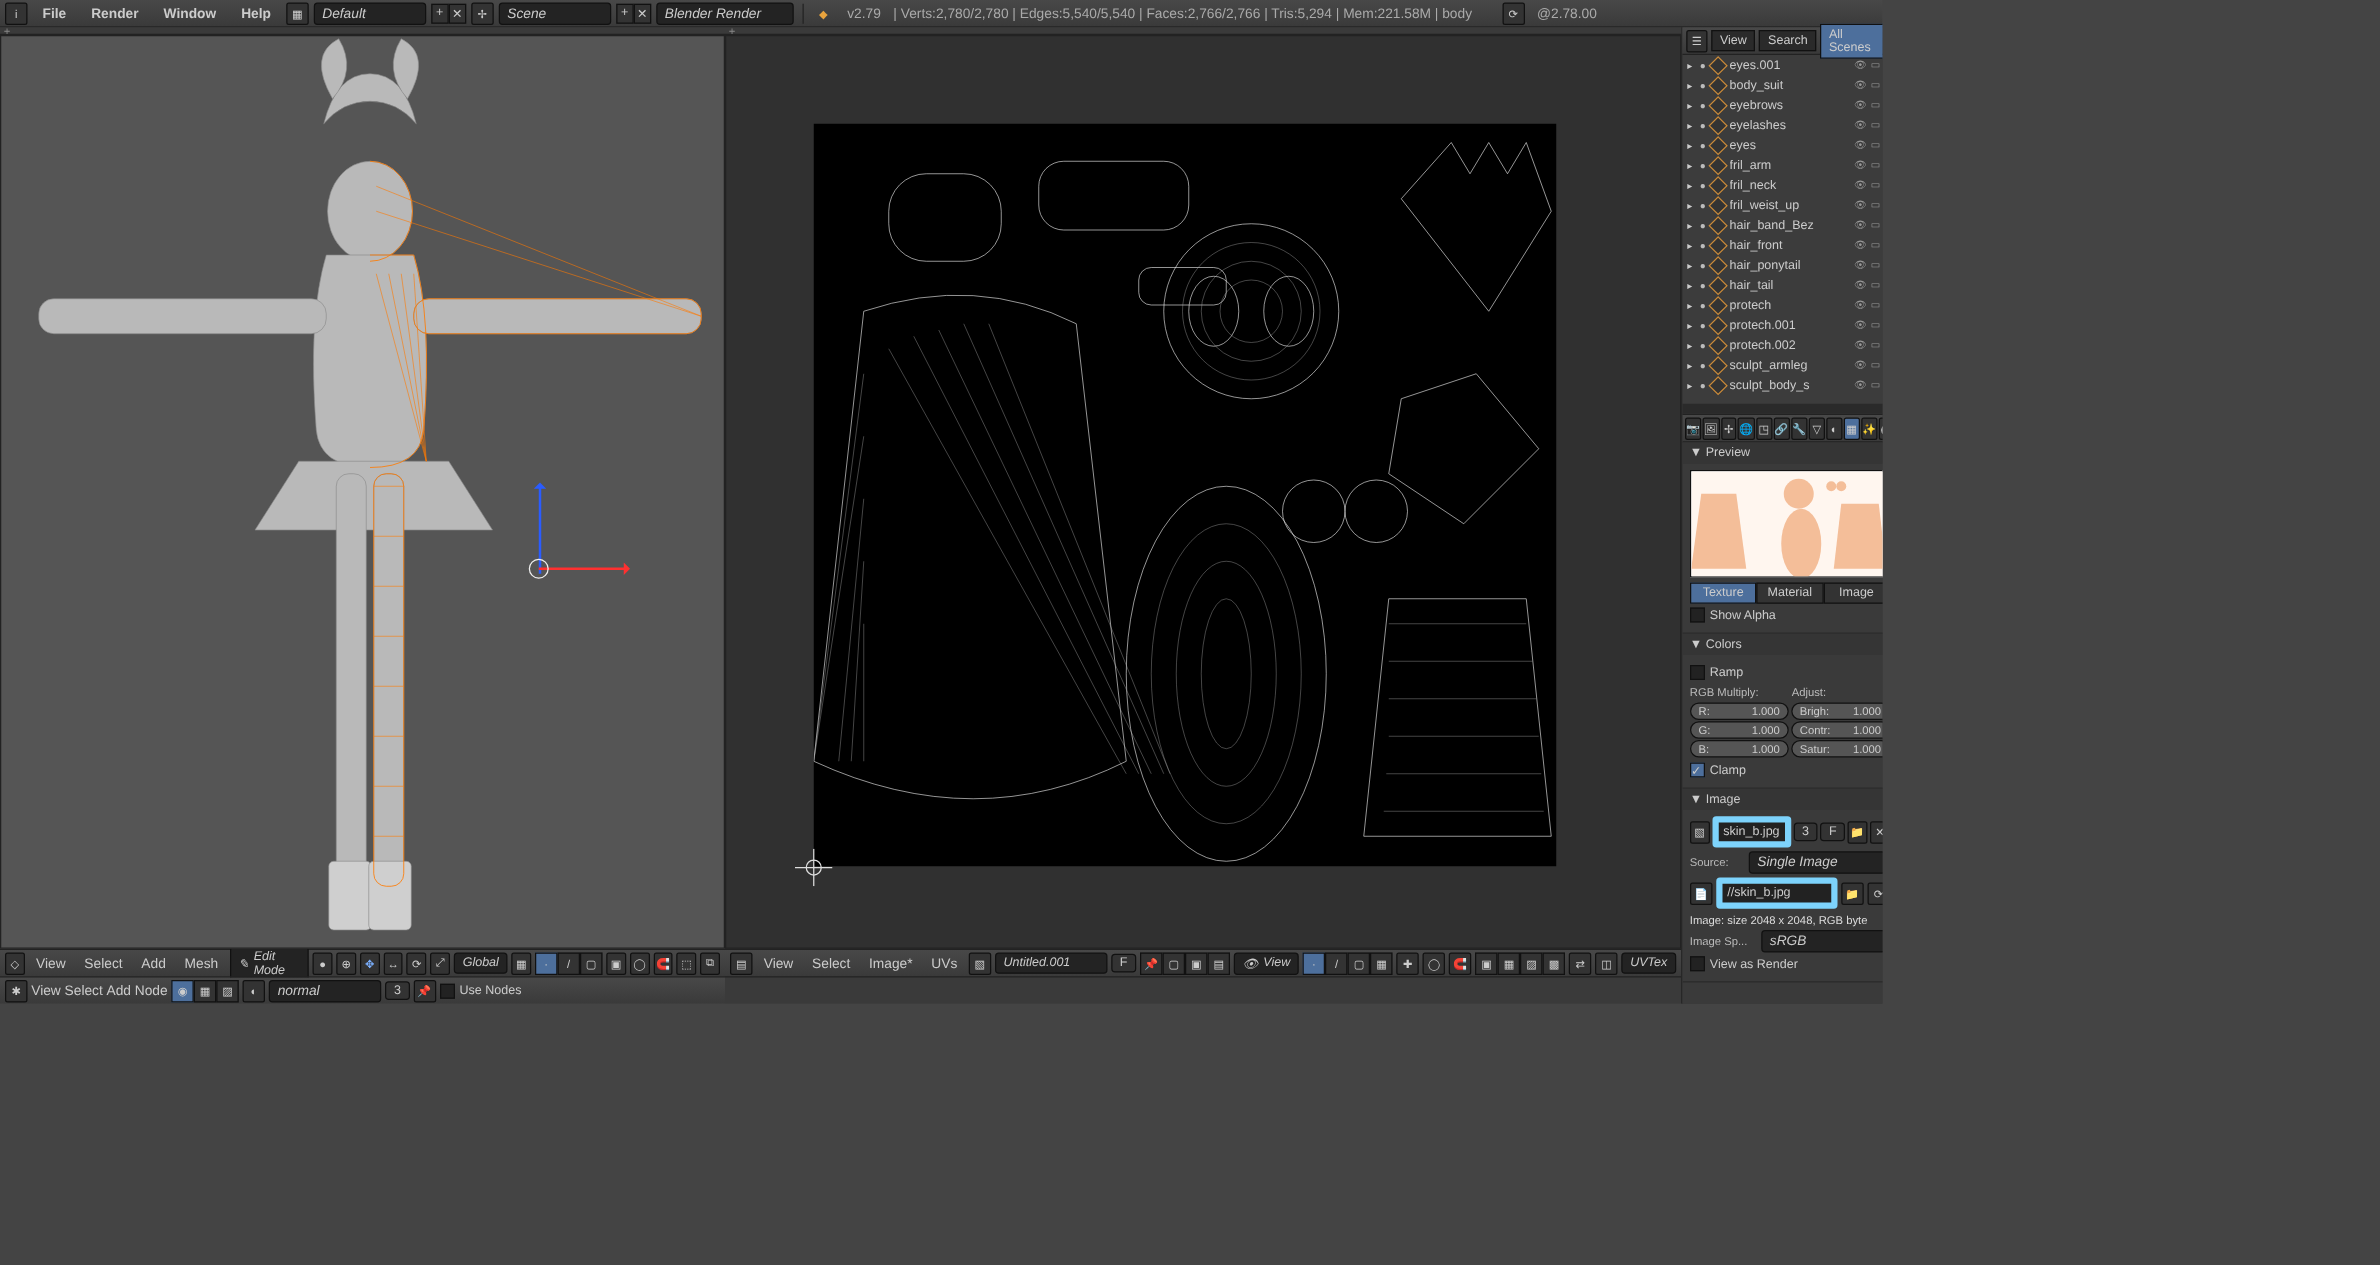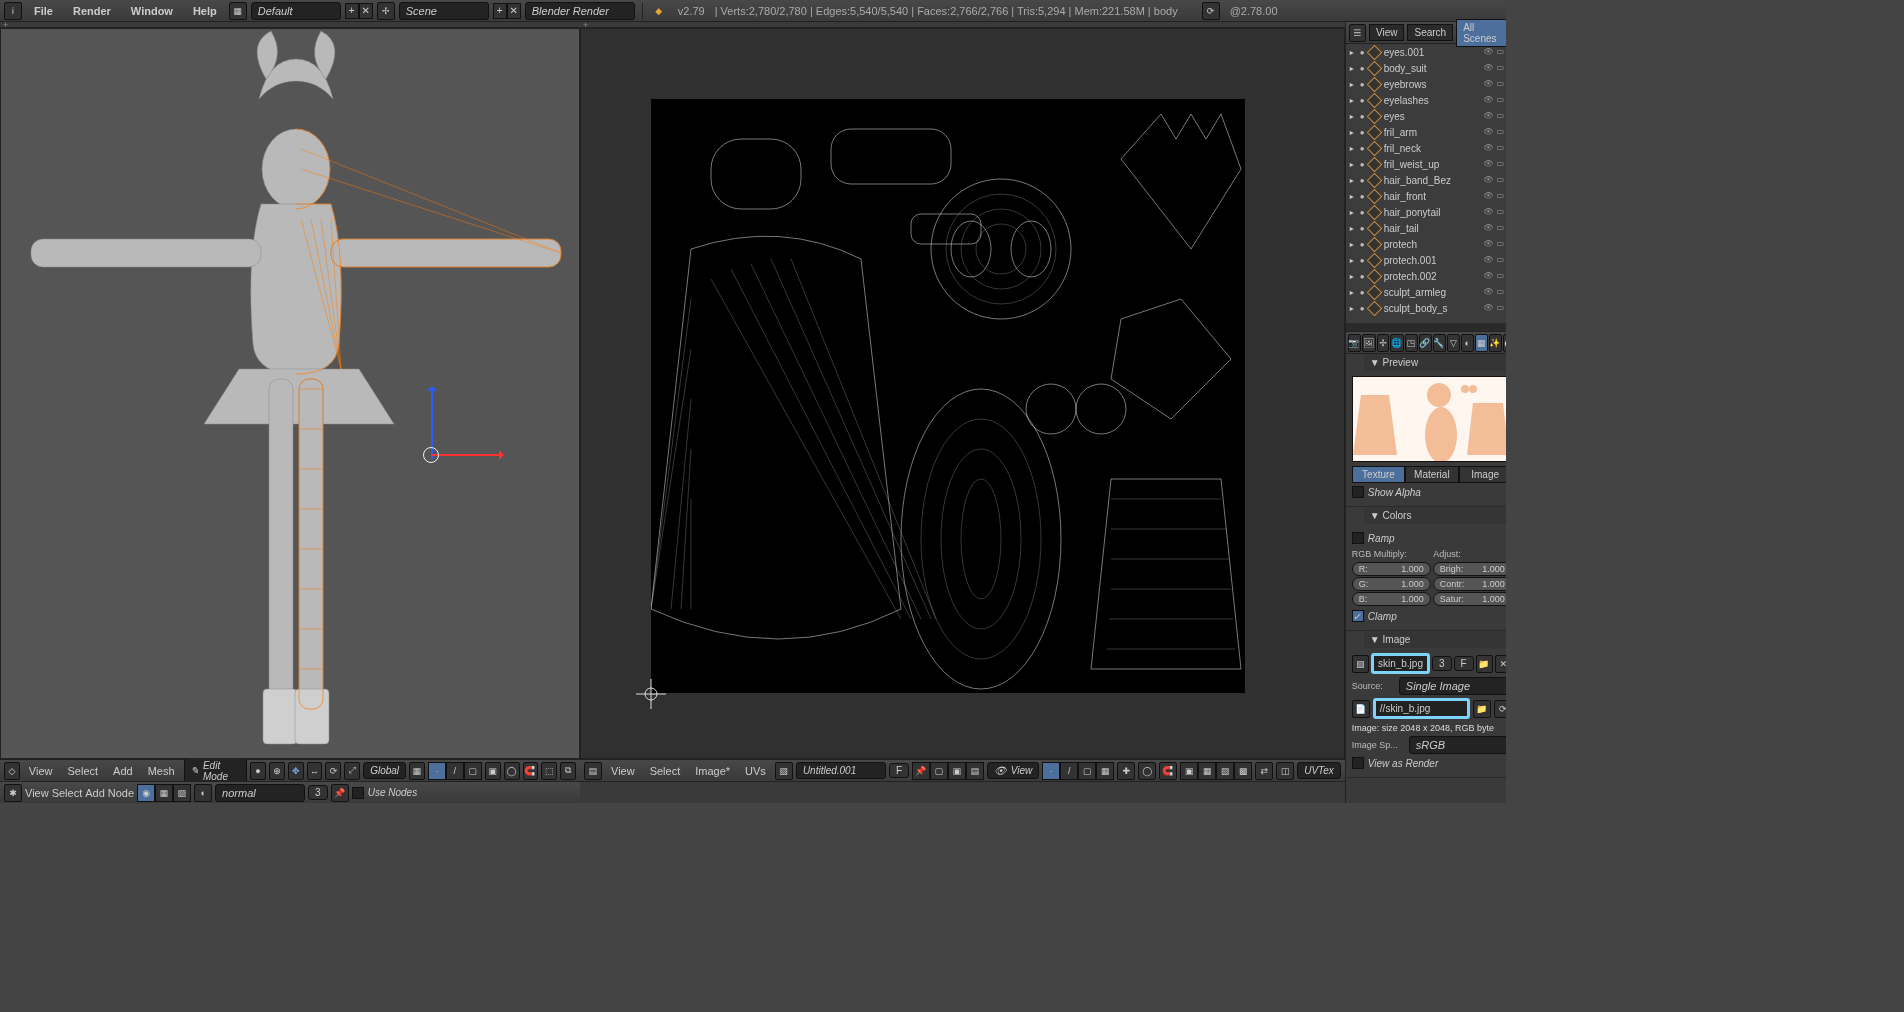--- a/index.html
+++ b/index.html
@@ -53,33 +53,33 @@
 .out-row .ric{margin-left:auto;display:flex;gap:1px;}
 .out-row .rb{width:11px;height:11px;font-size:8px;text-align:center;color:#999;}
 .out-scroll{height:8px;background:#2a2a2a;}
 
 
 .props { flex:1; background:#3a3a3a; overflow:hidden; display:flex; flex-direction:column; }
 .props-hdr{height:22px;background:linear-gradient(#484848,#3a3a3a);border-bottom:1px solid #222;display:flex;align-items:center;padding:0 2px;gap:1px;}
 .ptab{width:18px;height:18px;background:#333;border:1px solid #111;border-radius:2px;font-size:9px;display:flex;align-items:center;justify-content:center;}
 .ptab.on{background:#4d6f9c;}
 .panel-sec{border-bottom:1px solid #2a2a2a;}
-.panel-title{padding:3px 6px;background:#353535;font-size:10px;cursor:pointer;margin-left:18px;}
+.panel-title{padding:3px 6px;background:#353535;font-size:10px;cursor:pointer;}
 .panel-body{padding:5px 6px;}
 .preview-box{height:86px;background:#fff;border:1px solid #111;position:relative;overflow:hidden;}
 .btnrow{display:flex;margin-top:4px;}
 .btnrow .b{flex:1;text-align:center;padding:2px 0;background:#333;border:1px solid #111;font-size:10px;}
 .btnrow .b.on{background:#4d6f9c;}
-.chk{display:flex;align-items:center;gap:4px;font-size:10px;padding:3px 0;font-style:italic;}
+.chk{display:flex;align-items:center;gap:4px;font-size:10px;padding:3px 0;}
 .chk .box{width:12px;height:12px;border:1px solid #111;background:#222;}
 .chk .box.on{background:#4d6f9c;}
 .numrow{display:flex;gap:2px;margin:1px 0;}
 .numfield{flex:1;background:#555;border:1px solid #111;border-radius:8px;padding:1px 6px;font-size:9px;display:flex;justify-content:space-between;}
 .lbl{font-size:9px;color:#bbb;margin:2px 0;}
-.txtfield{background:#222;border:3px solid #7dd3fc;border-radius:3px;padding:2px 4px;font-size:10px;width:100%;}
+.txtfield{background:#222;border:5px solid #7dd3fc;border-radius:3px;padding:2px 4px;font-size:10px;width:100%;}
 .row{display:flex;align-items:center;gap:3px;}
 
 
 .plusx{display:flex;}
 .plusx .pb{width:14px;height:16px;background:#333;border:1px solid #111;font-size:10px;display:flex;align-items:center;justify-content:center;}
 
 svg{display:block;}
 </style>
 </head>
 <body>

